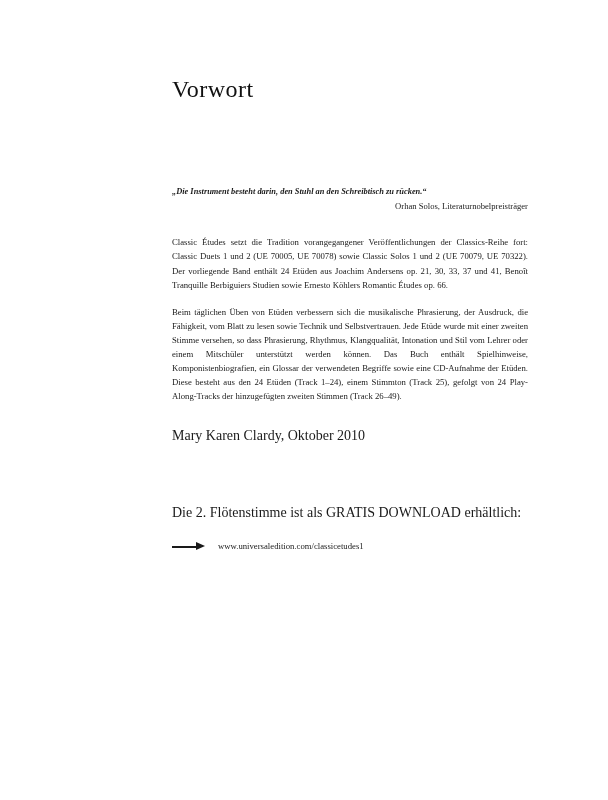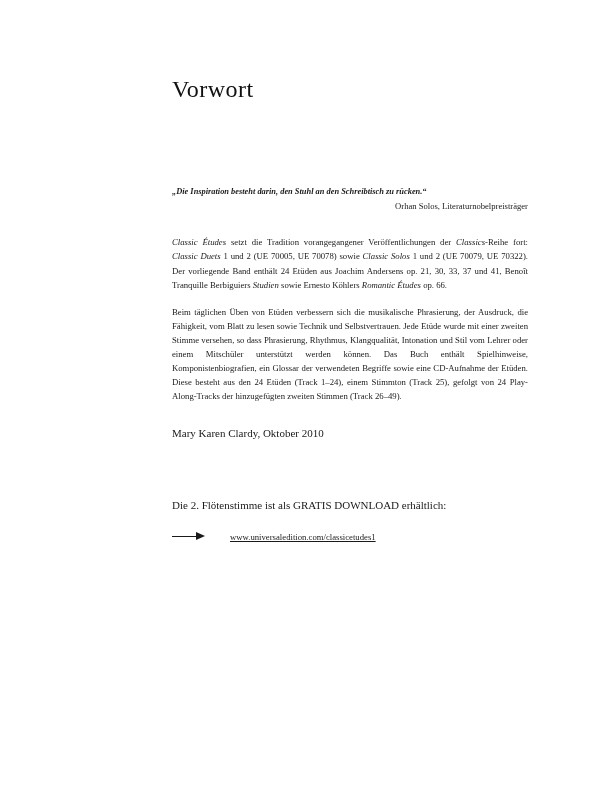--- a/index.html
+++ b/index.html
@@ -56,37 +56,36 @@
     margin-top: 2px;
   }
   p.body-par {
     font-size: 8.7px;
     line-height: 1.62;
     text-align: justify;
     margin: 0 0 13px 0;
     hyphens: auto;
   }
   p.body-par.first { margin-top: 22px; }
-  .it { font-style: italic; }
+  .it { }
   .signature {
-    font-size: 11px;
+    font-size: 14px;
     margin-top: 22px;
     line-height: 1.6;
   }
   .download-note {
-    font-size: 11px;
+    font-size: 14px;
     margin-top: 54px;
     line-height: 1.6;
   }
   .link-row {
     margin-top: 17px;
     display: flex;
-    align-items: flex-start;
-    gap: 24px;
-    text-decoration: underline;
+    align-items: flex-end;
+    gap: 12px;
   }
   .arrow-icon {
     display: inline-block;
     width: 34px;
     height: 9px;
     position: relative;
     flex: 0 0 auto;
   }
   .arrow-icon .shaft {
     position: absolute;
@@ -114,21 +113,21 @@
 </style>
 </head>
 <body>
 
 <div class="page">
   <div class="content">
 
     <h1 class="page-title">Vorwort</h1>
 
     <div class="quote-block">
-      <span class="quote-text">„Die Inspiration besteht darin, den Stuhl an den Schreibtisch zu rücken.“</span>
+      <span class="quote-text">„Die Instrument besteht darin, den Stuhl an den Schreibtisch zu rücken.“</span>
       <span class="quote-attrib">Orhan Solos, Literaturnobelpreisträger</span>
     </div>
 
     <p class="body-par first"><span class="it">Classic Études</span> setzt die Tradition vorangegangener Veröffentlichungen der <span class="it">Classics</span>-Reihe fort: <span class="it">Classic Duets</span> 1 und 2 (UE 70005, UE 70078) sowie <span class="it">Classic Solos</span> 1 und 2 (UE 70079, UE 70322). Der vorliegende Band enthält 24 Etüden aus Joachim Andersens op. 21, 30, 33, 37 und 41, Benoît Tranquille Berbiguiers <span class="it">Studien</span> sowie Ernesto Köhlers <span class="it">Romantic Études</span> op. 66.</p>
 
     <p class="body-par">Beim täglichen Üben von Etüden verbessern sich die musikalische Phrasierung, der Ausdruck, die Fähigkeit, vom Blatt zu lesen sowie Technik und Selbstvertrauen. Jede Etüde wurde mit einer zweiten Stimme versehen, so dass Phrasierung, Rhythmus, Klangqualität, Intonation und Stil vom Lehrer oder einem Mitschüler unterstützt werden können. Das Buch enthält Spielhinweise, Komponistenbiografien, ein Glossar der verwendeten Begriffe sowie eine CD-Aufnahme der Etüden. Diese besteht aus den 24 Etüden (Track 1–24), einem Stimmton (Track 25), gefolgt von 24 Play-Along-Tracks der hinzugefügten zweiten Stimmen (Track 26–49).</p>
 
 
     <div class="signature">Mary Karen Clardy, Oktober 2010</div>
 

